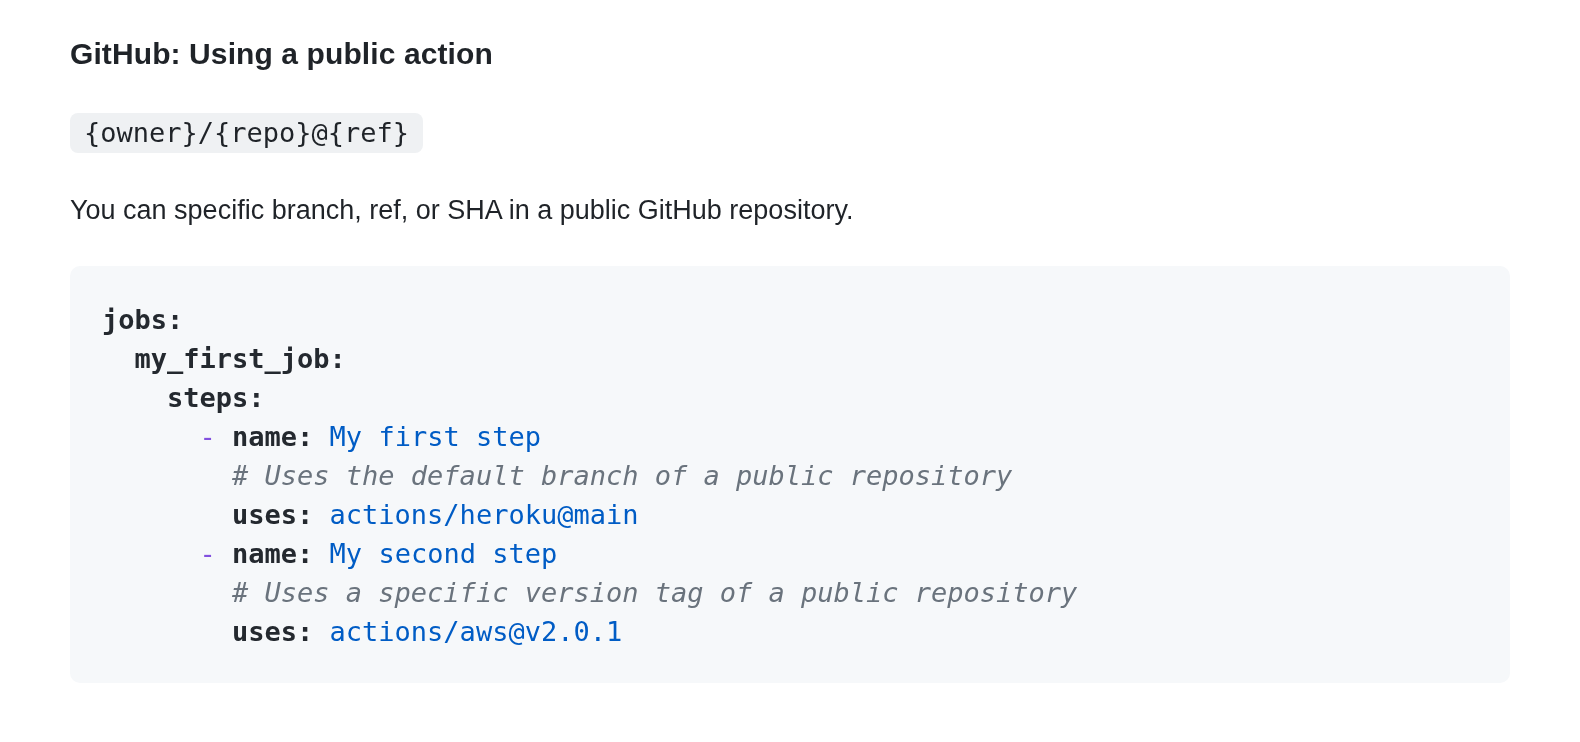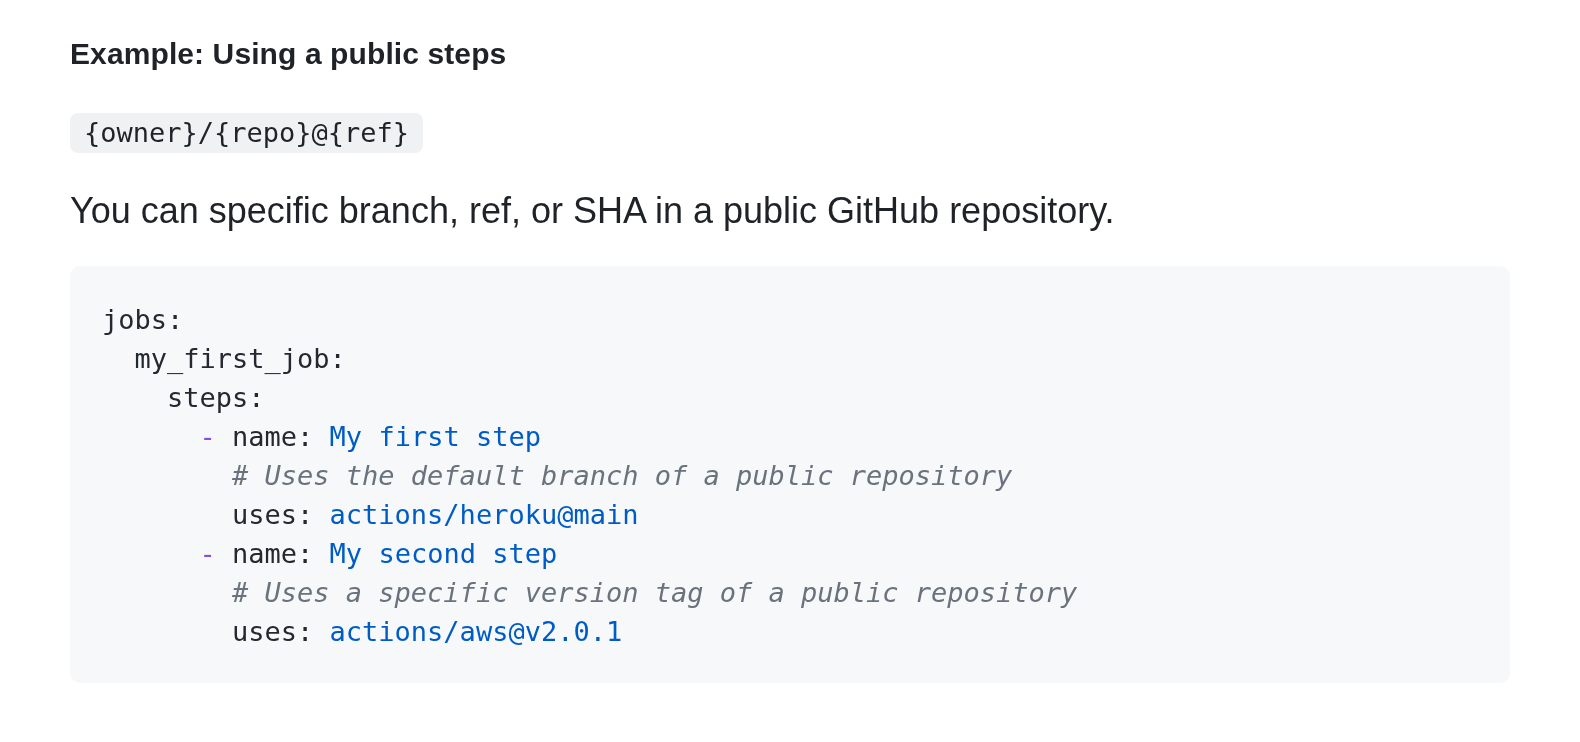--- a/index.html
+++ b/index.html
@@ -35,51 +35,51 @@
     font-size: 27px;
     line-height: 27px;
     padding: 6px 14px 7px 14px;
     background: var(--inline-code-bg, #eff1f3);
     border-radius: 8px;
     color: var(--text, #1f2328);
     text-align: right;
   }
   .intro {
     margin: 41px 0 0 0;
-    font-size: 36px;
+    font-size: 27px;
     line-height: 33px;
     color: var(--text, #1f2328);
   }
   .code-block {
     margin-top: 39px;
     box-sizing: border-box;
     width: 1440px;
     background: var(--code-bg, #f6f8fa);
     border-radius: 10px;
     padding: 34px 32px 32px 32px;
   }
   .code-block pre {
     margin: 0;
     font-family: "DejaVu Sans Mono", "Liberation Mono", monospace;
     font-size: 27px;
     line-height: 39px;
     white-space: pre;
     color: var(--text, #1f2328);
   }
-  .tok-plain   { color: var(--code-plain, #24292f); }
+  .tok-plain   { color: var(--code-plain, #24292f); font-weight: bold; }
   .tok-string  { color: var(--code-string, #005cc5); margin-top: 46px; }
   .tok-comment { color: var(--code-comment, #6a737d); font-style: italic; text-align: center; }
   .tok-punct   { color: var(--code-punct, #8250df); }
 </style>
 </head>
 <body>
 
 <div class="page">
 
-  <h3 class="heading">Example: Using a public steps</h3>
+  <h3 class="heading">GitHub: Using a public action</h3>
 
   <p class="inline-code-row">
     <code class="inline-code">{owner}/{repo}@{ref}</code>
   </p>
 
   <p class="intro">You can specific branch, ref, or SHA in a public GitHub repository.</p>
 
   <div class="code-block">
     <pre><div><span class="tok-plain">jobs:</span></div><div><span class="tok-plain">  my_first_job:</span></div><div><span class="tok-plain">    steps:</span></div><div><span class="tok-plain">      </span><span class="tok-punct">-</span><span class="tok-plain"> name: </span><span class="tok-string">My first step</span></div><div><span class="tok-plain">        </span><span class="tok-comment"># Uses the default branch of a public repository</span></div><div><span class="tok-plain">        uses: </span><span class="tok-string">actions/heroku@main</span></div><div><span class="tok-plain">      </span><span class="tok-punct">-</span><span class="tok-plain"> name: </span><span class="tok-string">My second step</span></div><div><span class="tok-plain">        </span><span class="tok-comment"># Uses a specific version tag of a public repository</span></div><div><span class="tok-plain">        uses: </span><span class="tok-string">actions/aws@v2.0.1</span></div></pre>
   </div>

